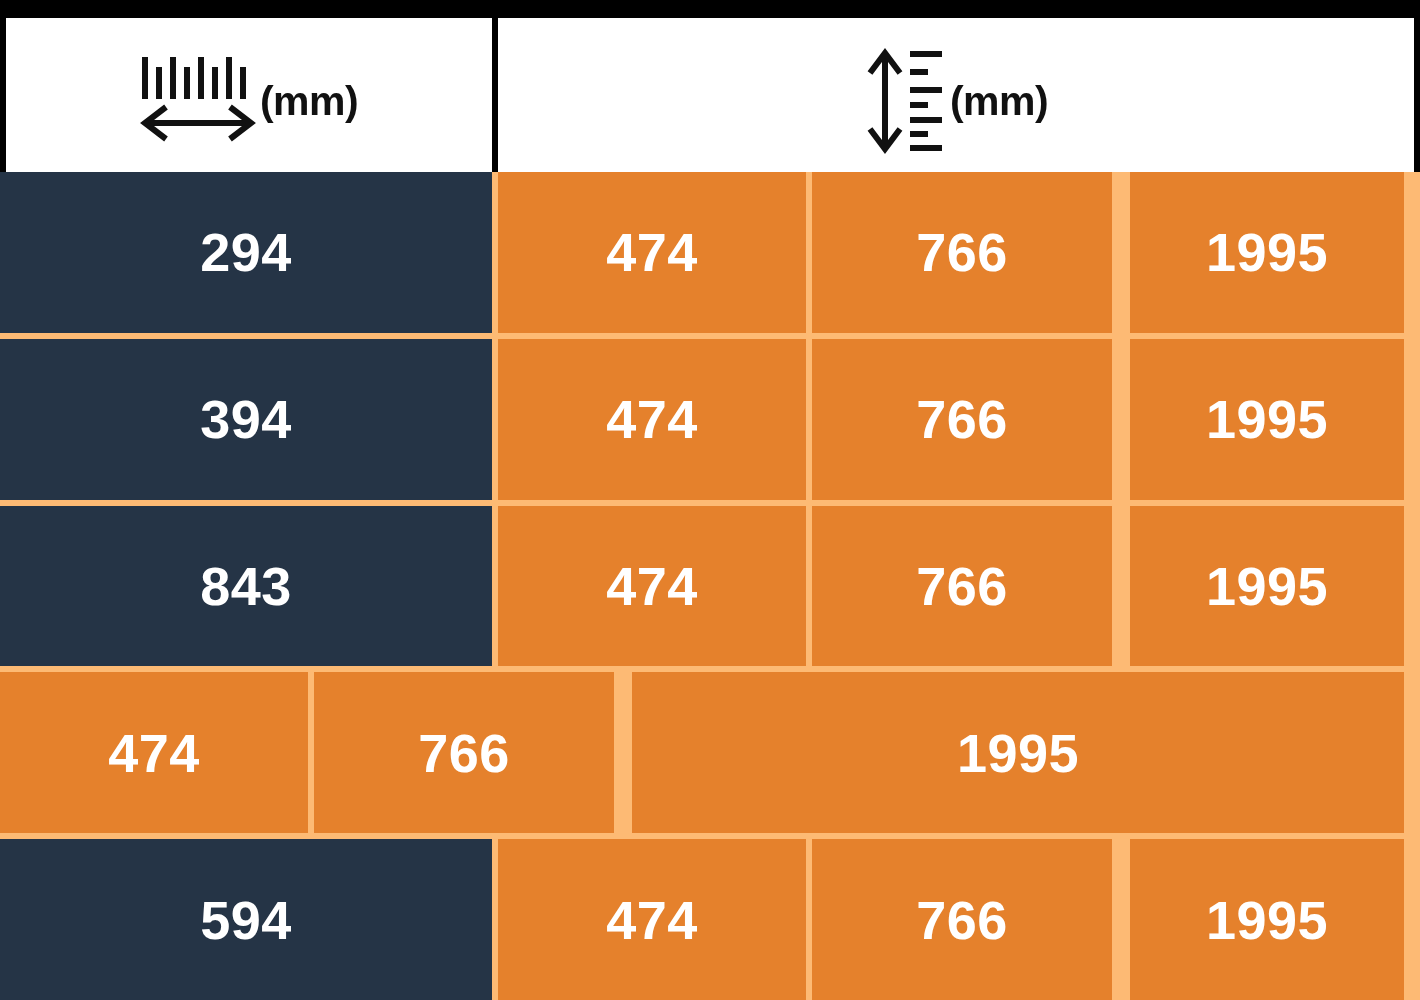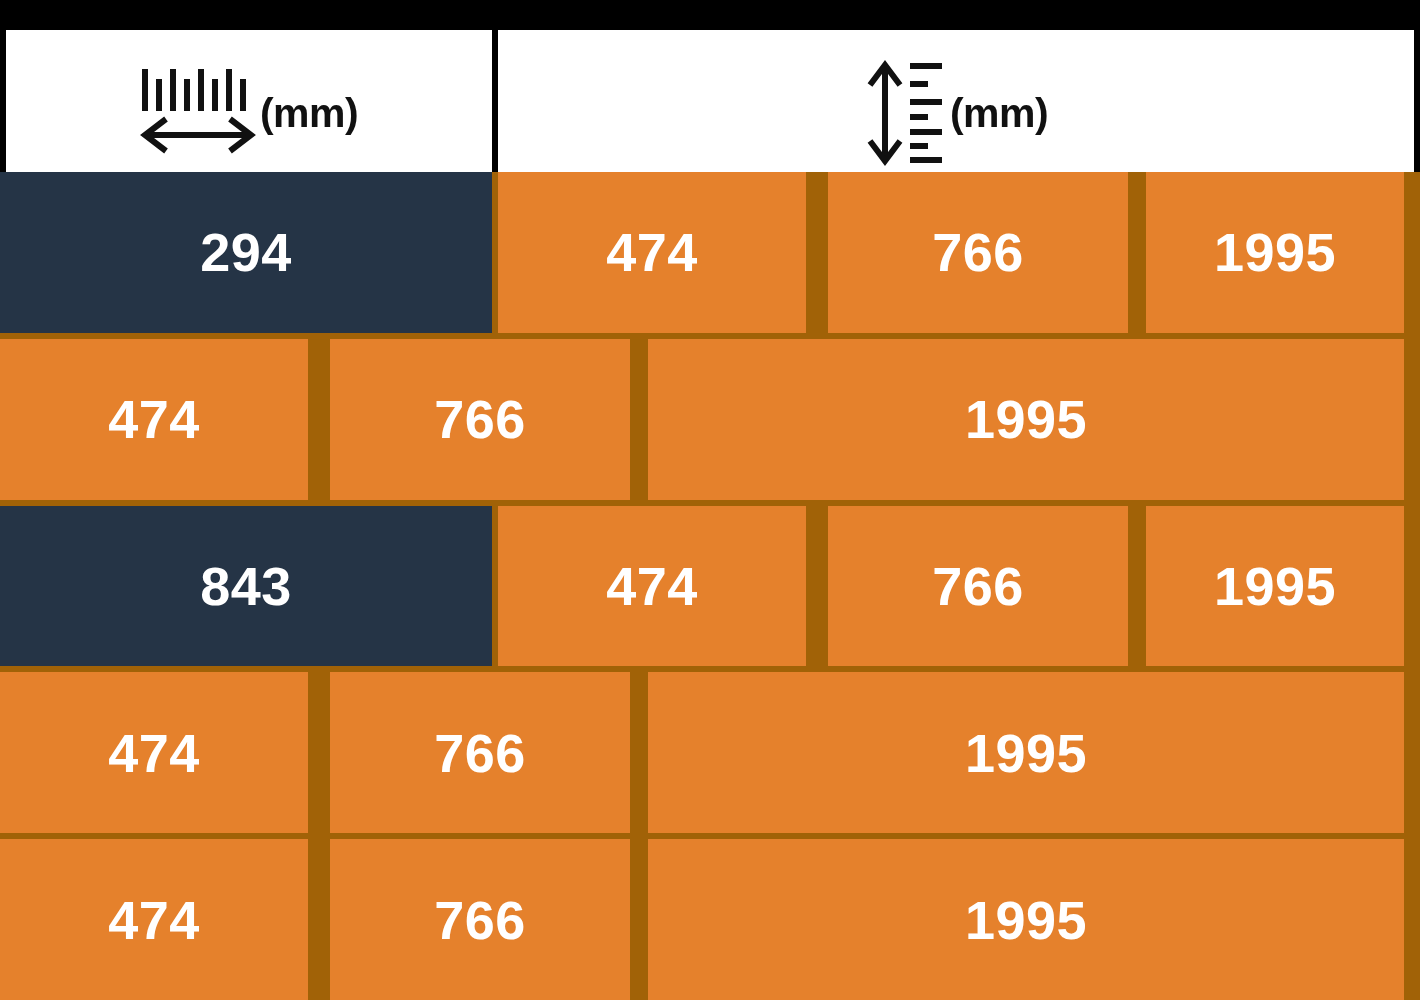--- a/index.html
+++ b/index.html
@@ -20,21 +20,21 @@
     width: 1420px;
     height: 1000px;
     background: #000000;
     box-sizing: border-box;
   }
 
   
   .header-row {
     position: absolute;
     left: 0;
-    top: 12px;
+    top: 0;
     width: 1420px;
     height: 172px;
     display: flex;
     box-sizing: border-box;
     padding: 18px 6px 0 6px;
     background: #000000;
   }
 
   .header-cell {
     background: #ffffff;
@@ -77,21 +77,21 @@
 
   
   .body-grid {
     position: absolute;
     left: 0;
     top: 172px;
     width: 1420px;
     height: 828px;
     display: flex;
     flex-direction: column;
-    background: #a16207;
+    background: #fdba74;
     box-sizing: border-box;
     justify-content: center;
   }
 
   .data-row {
     display: flex;
     flex: 1 1 0;
     min-height: 0;
     box-sizing: border-box;
   }
@@ -116,21 +116,21 @@
     width: 492px;
     flex: 0 0 492px;
     background: #253446;
     margin-right: 6px;
   }
 
   .cell.height-cell {
     background: #e5812c;
   }
 
-  .cell.h1 { width: 308px; flex: 0 0 308px; margin-right: 22px; }
+  .cell.h1 { width: 308px; flex: 0 0 308px; margin-right: 6px; }
   .cell.h2 { width: 300px; flex: 0 0 300px; margin-right: 18px; }
   .cell.h3 { flex: 1 1 auto; margin-right: 16px; }
 </style>
 </head>
 <body>
 
 <div class="table-root">
 
   <div class="header-row">
 
@@ -184,38 +184,40 @@
   <div class="body-grid">
 
     <div class="data-row">
       <div class="cell width-cell">294</div>
       <div class="cell height-cell h1">474</div>
       <div class="cell height-cell h2">766</div>
       <div class="cell height-cell h3">1995</div>
     </div>
 
     <div class="data-row">
+      <div class="cell width-cell">394</div>
       <div class="cell height-cell h1">474</div>
       <div class="cell height-cell h2">766</div>
       <div class="cell height-cell h3">1995</div>
     </div>
 
     <div class="data-row">
       <div class="cell width-cell">843</div>
       <div class="cell height-cell h1">474</div>
       <div class="cell height-cell h2">766</div>
       <div class="cell height-cell h3">1995</div>
     </div>
 
     <div class="data-row">
       <div class="cell height-cell h1">474</div>
       <div class="cell height-cell h2">766</div>
       <div class="cell height-cell h3">1995</div>
     </div>
 
     <div class="data-row">
+      <div class="cell width-cell">594</div>
       <div class="cell height-cell h1">474</div>
       <div class="cell height-cell h2">766</div>
       <div class="cell height-cell h3">1995</div>
     </div>
 
   </div>
 </div>
 
 </body></html>

